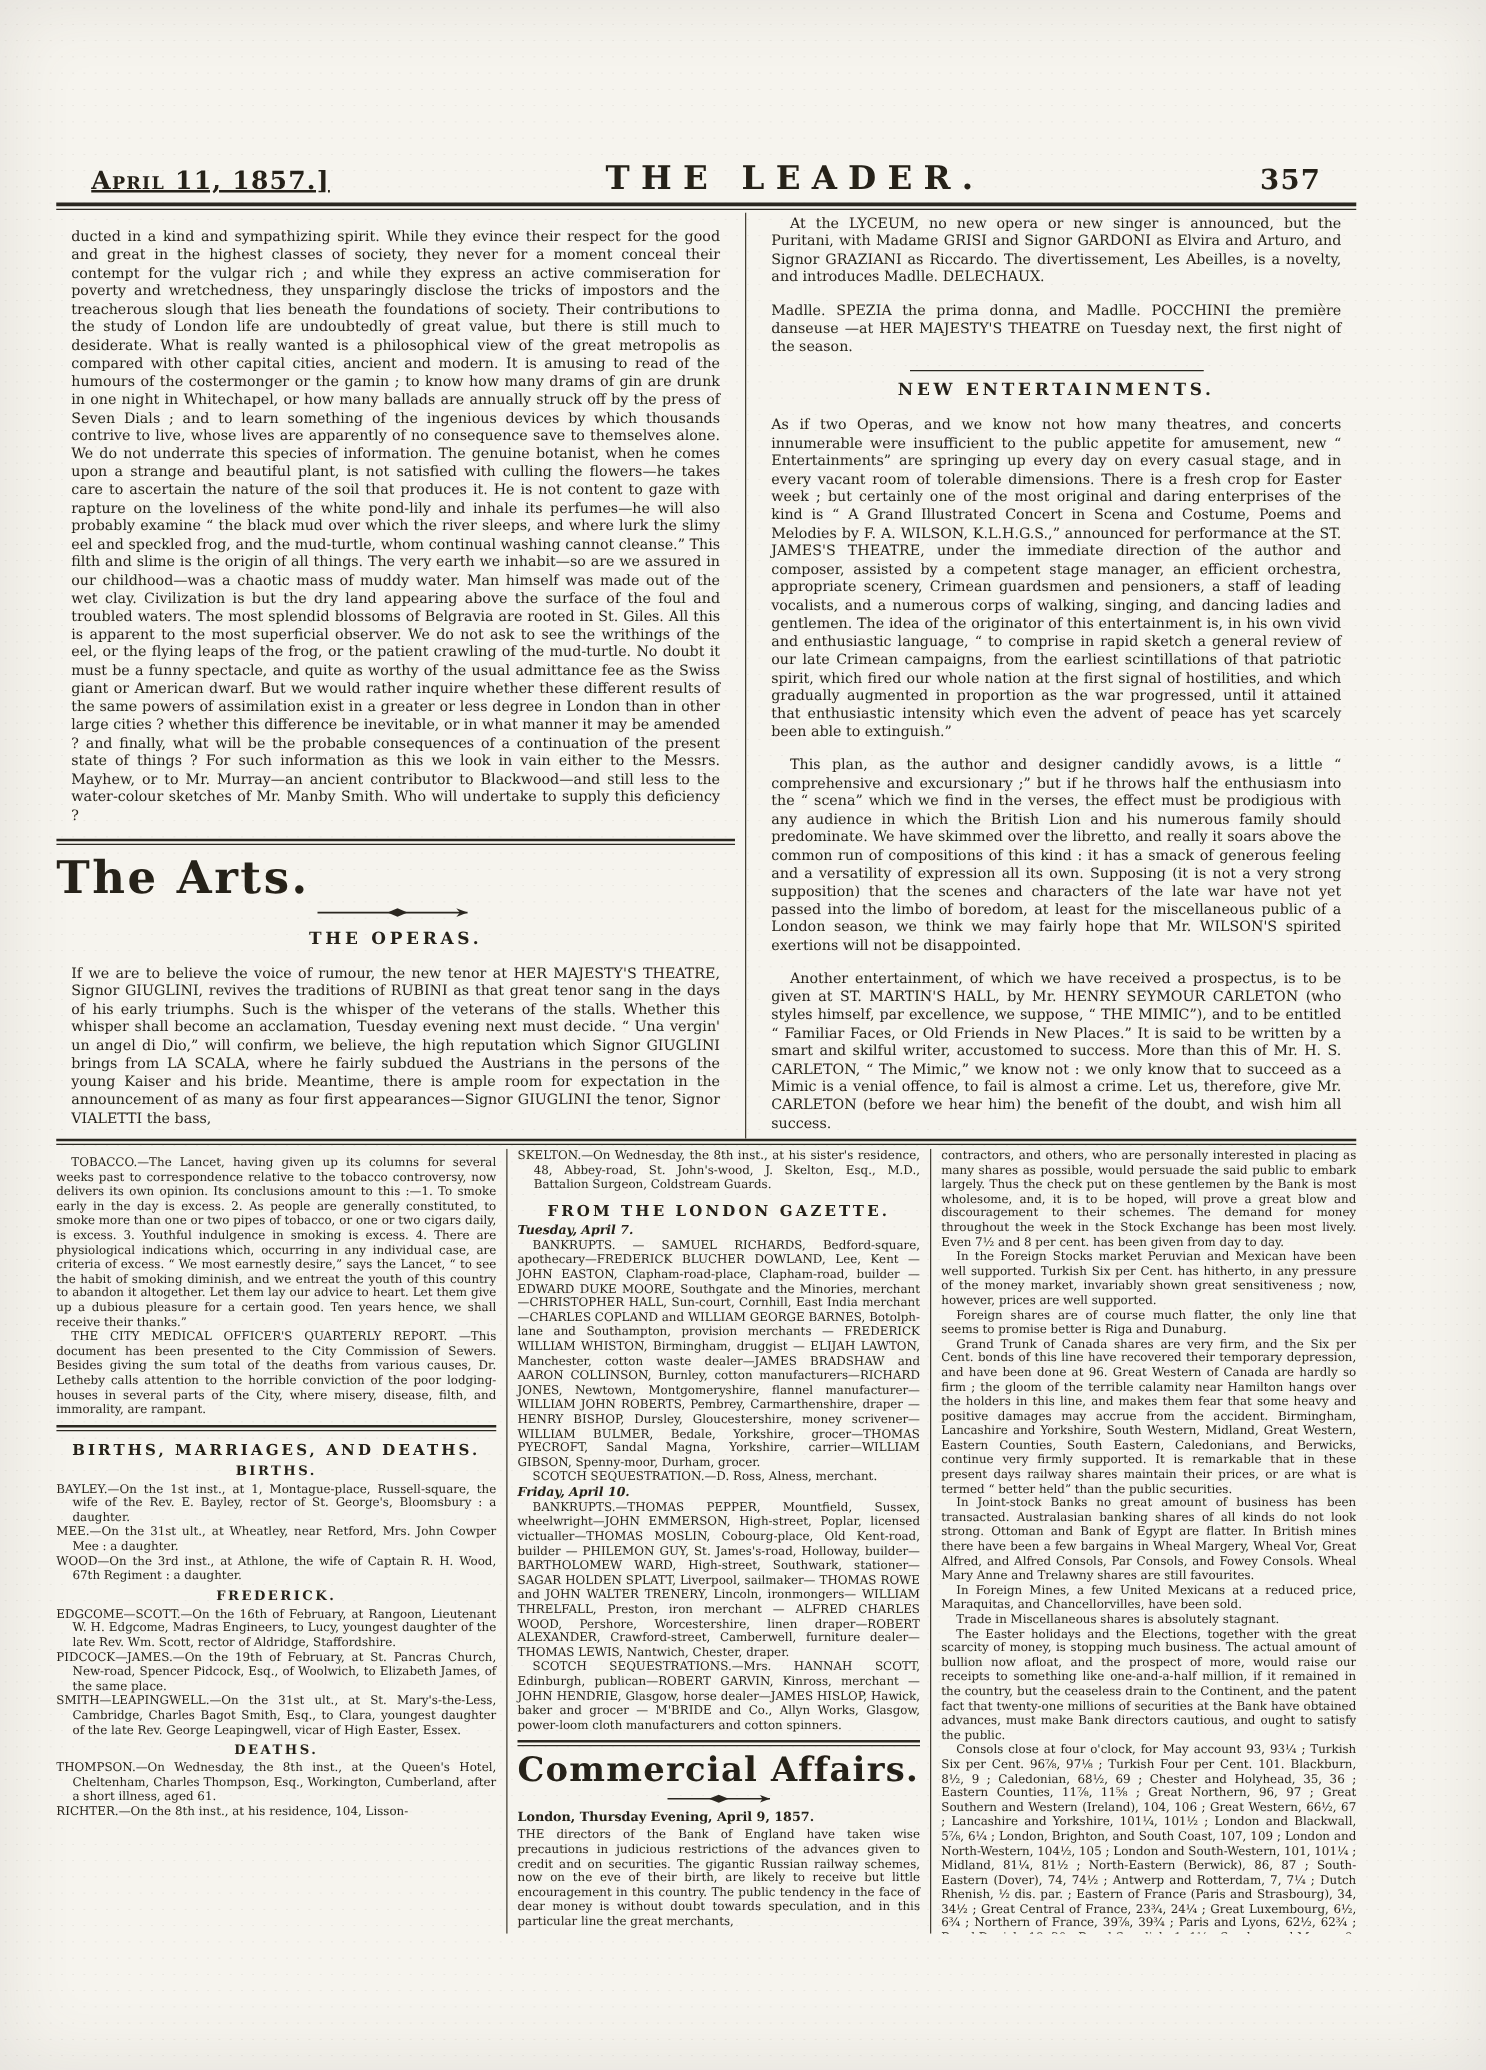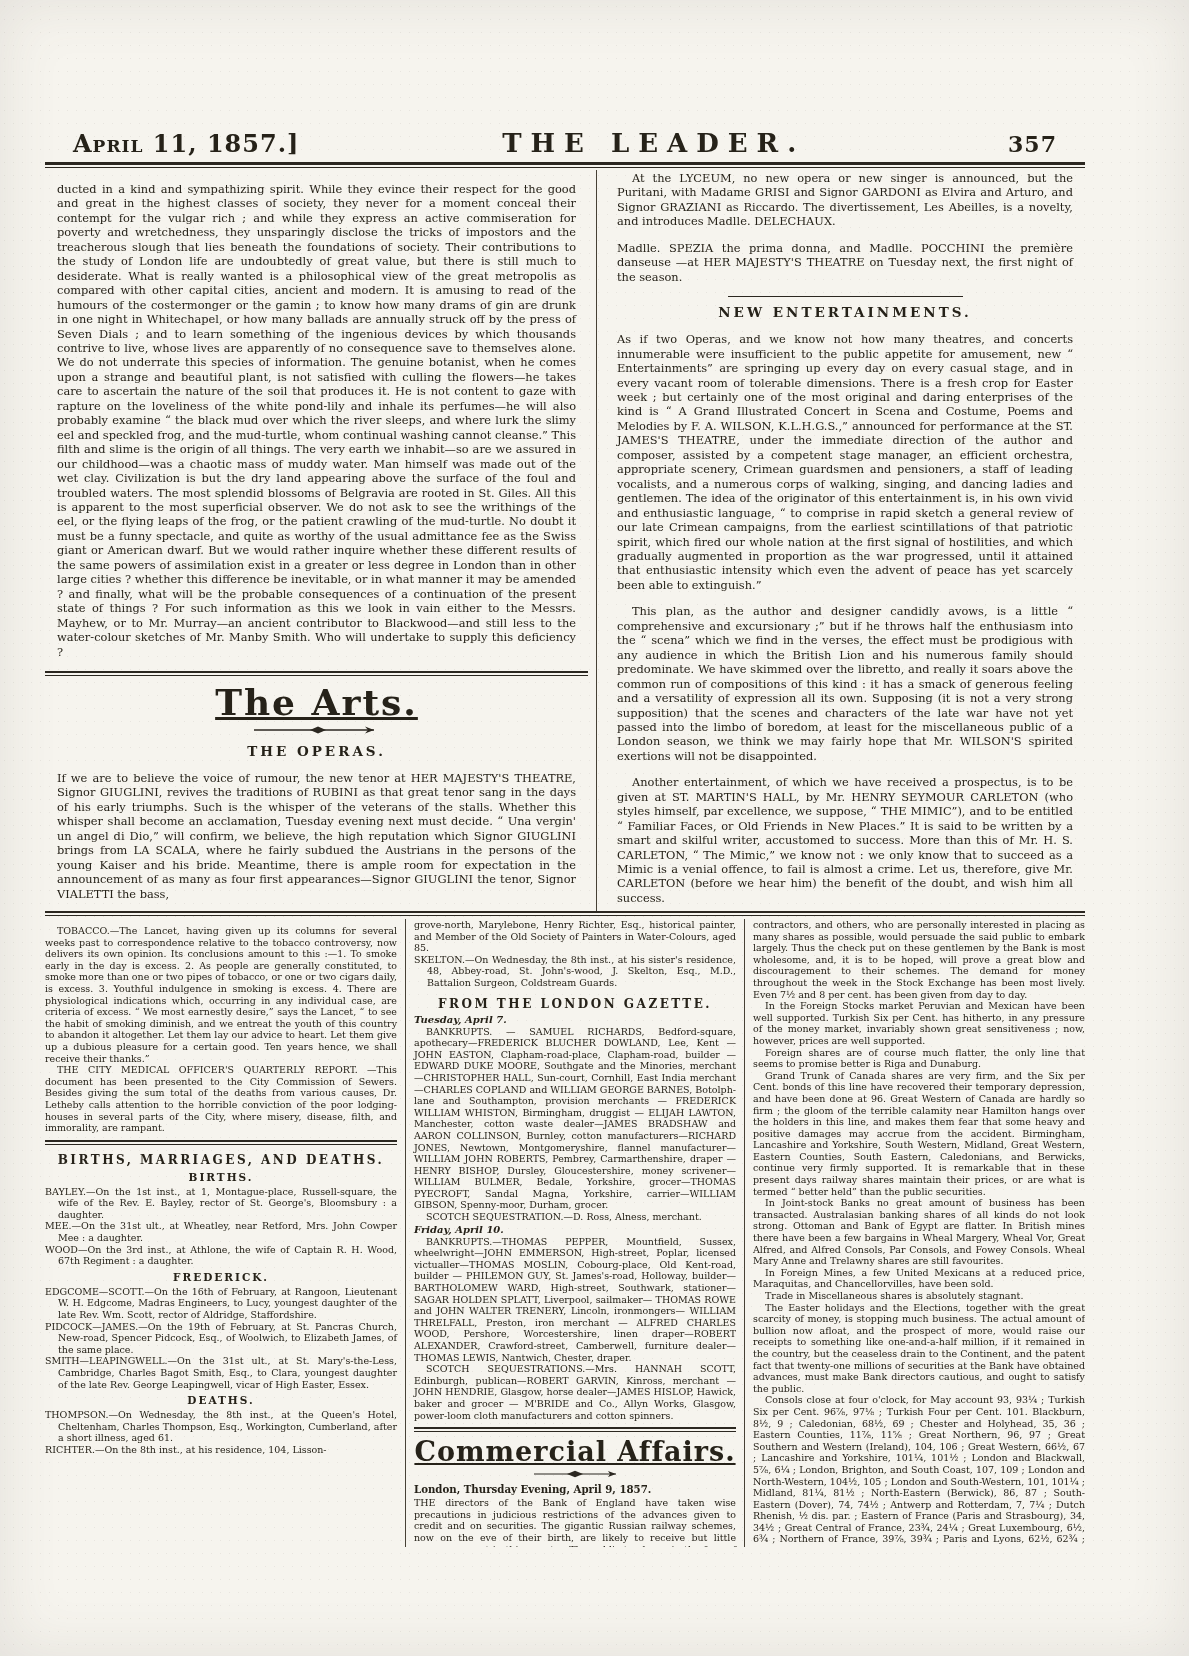--- a/index.html
+++ b/index.html
@@ -12,41 +12,41 @@
     background-size:9px 13px;
     font-family:"DejaVu Serif", serif;
     color:#262219;
     overflow:hidden;
     box-shadow:inset 0 0 60px rgba(90,85,70,0.12);
   }
   .content{position:absolute;left:45px;top:128px;width:1040px;}
 
   
   .masthead{display:flex;align-items:baseline;justify-content:space-between;padding:0 28px 4px 28px;}
-  .m-date{font-weight:bold;font-size:24px;font-variant:small-caps;letter-spacing:1px;}
+  .m-date{font-weight:bold;font-size:20px;font-variant:small-caps;letter-spacing:1px;text-decoration:underline;}
   .m-title{font-weight:bold;font-size:26px;letter-spacing:9px;}
   .m-page{font-weight:bold;font-size:22px;letter-spacing:1px;}
   .double-rule{border-top:3px solid #2b2720;border-bottom:1px solid #2b2720;height:2px;}
   .double-rule.thin{border-top:2px solid #2b2720;height:2px;}
 
   
   .top-section{display:flex;height:741px;overflow:hidden;margin-top:2px;}
   .tcol-left{width:543px;}
   .tcol-right{flex:1;}
   .vdiv{width:1px;background:#474136;margin:0 8px;}
 
   .bt{font-size:11.4px;line-height:14.45px;text-align:justify;margin:12px;}
   .bt.indent{text-indent:15px;}
   .bt.mt{margin-top:1px;}
 
   .sec-head{text-align:center;font-weight:bold;font-size:13.5px;letter-spacing:3px;margin:7px 0 6px 0;}
   .srule{width:235px;margin:8px auto 7px auto;border:0;border-top:1.4px solid #2b2720;}
 
   .arts-block{margin-top:9px;}
-  .gothic{font-weight:bold;text-align:center;text-decoration:underline;}
+  .gothic{font-weight:bold;}
   .gothic.big{font-size:36px;line-height:40px;letter-spacing:2px;margin:6px 0 2px 0;}
   .gothic.mid{font-size:27px;line-height:30px;letter-spacing:1px;margin:5px 0 1px 0;}
   .ornament{display:block;margin:2px auto 4px auto;}
 
   
   .bottom-section{display:flex;height:628px;overflow:hidden;margin-top:3px;}
   .bcol1{width:352px;}
   .bcol2{width:322px;}
   .bcol3{flex:1;}
 
@@ -130,21 +130,20 @@
         <p class="entry">PIDCOCK—JAMES.—On the 19th of February, at St. Pancras Church, New-road, Spencer Pidcock, Esq., of Woolwich, to Elizabeth James, of the same place.</p>
         <p class="entry">SMITH—LEAPINGWELL.—On the 31st ult., at St. Mary's-the-Less, Cambridge, Charles Bagot Smith, Esq., to Clara, youngest daughter of the late Rev. George Leapingwell, vicar of High Easter, Essex.</p>
         <div class="sub-head">DEATHS.</div>
         <p class="entry">THOMPSON.—On Wednesday, the 8th inst., at the Queen's Hotel, Cheltenham, Charles Thompson, Esq., Workington, Cumberland, after a short illness, aged 61.</p>
         <p class="entry">RICHTER.—On the 8th inst., at his residence, 104, Lisson-</p>
       </div>
 
       <div class="vdiv"></div>
 
       <div class="bcol2">
-        <p class="bs">grove-north, Marylebone, Henry Richter, Esq., historical painter, and Member of the Old Society of Painters in Water-Colours, aged 85.</p>
         <p class="entry">SKELTON.—On Wednesday, the 8th inst., at his sister's residence, 48, Abbey-road, St. John's-wood, J. Skelton, Esq., M.D., Battalion Surgeon, Coldstream Guards.</p>
 
         <div class="sub-head big">FROM THE LONDON GAZETTE.</div>
         <div class="date-line">Tuesday, April 7.</div>
         <p class="bs indent">BANKRUPTS. — SAMUEL RICHARDS, Bedford-square, apothecary—FREDERICK BLUCHER DOWLAND, Lee, Kent —JOHN EASTON, Clapham-road-place, Clapham-road, builder —EDWARD DUKE MOORE, Southgate and the Minories, merchant—CHRISTOPHER HALL, Sun-court, Cornhill, East India merchant—CHARLES COPLAND and WILLIAM GEORGE BARNES, Botolph-lane and Southampton, provision merchants — FREDERICK WILLIAM WHISTON, Birmingham, druggist — ELIJAH LAWTON, Manchester, cotton waste dealer—JAMES BRADSHAW and AARON COLLINSON, Burnley, cotton manufacturers—RICHARD JONES, Newtown, Montgomeryshire, flannel manufacturer—WILLIAM JOHN ROBERTS, Pembrey, Carmarthenshire, draper — HENRY BISHOP, Dursley, Gloucestershire, money scrivener—WILLIAM BULMER, Bedale, Yorkshire, grocer—THOMAS PYECROFT, Sandal Magna, Yorkshire, carrier—WILLIAM GIBSON, Spenny-moor, Durham, grocer.</p>
         <p class="bs indent">SCOTCH SEQUESTRATION.—D. Ross, Alness, merchant.</p>
         <div class="date-line">Friday, April 10.</div>
         <p class="bs indent">BANKRUPTS.—THOMAS PEPPER, Mountfield, Sussex, wheelwright—JOHN EMMERSON, High-street, Poplar, licensed victualler—THOMAS MOSLIN, Cobourg-place, Old Kent-road, builder — PHILEMON GUY, St. James's-road, Holloway, builder—BARTHOLOMEW WARD, High-street, Southwark, stationer—SAGAR HOLDEN SPLATT, Liverpool, sailmaker— THOMAS ROWE and JOHN WALTER TRENERY, Lincoln, ironmongers— WILLIAM THRELFALL, Preston, iron merchant — ALFRED CHARLES WOOD, Pershore, Worcestershire, linen draper—ROBERT ALEXANDER, Crawford-street, Camberwell, furniture dealer—THOMAS LEWIS, Nantwich, Chester, draper.</p>
         <p class="bs indent">SCOTCH SEQUESTRATIONS.—Mrs. HANNAH SCOTT, Edinburgh, publican—ROBERT GARVIN, Kinross, merchant —JOHN HENDRIE, Glasgow, horse dealer—JAMES HISLOP, Hawick, baker and grocer — M'BRIDE and Co., Allyn Works, Glasgow, power-loom cloth manufacturers and cotton spinners.</p>
 

